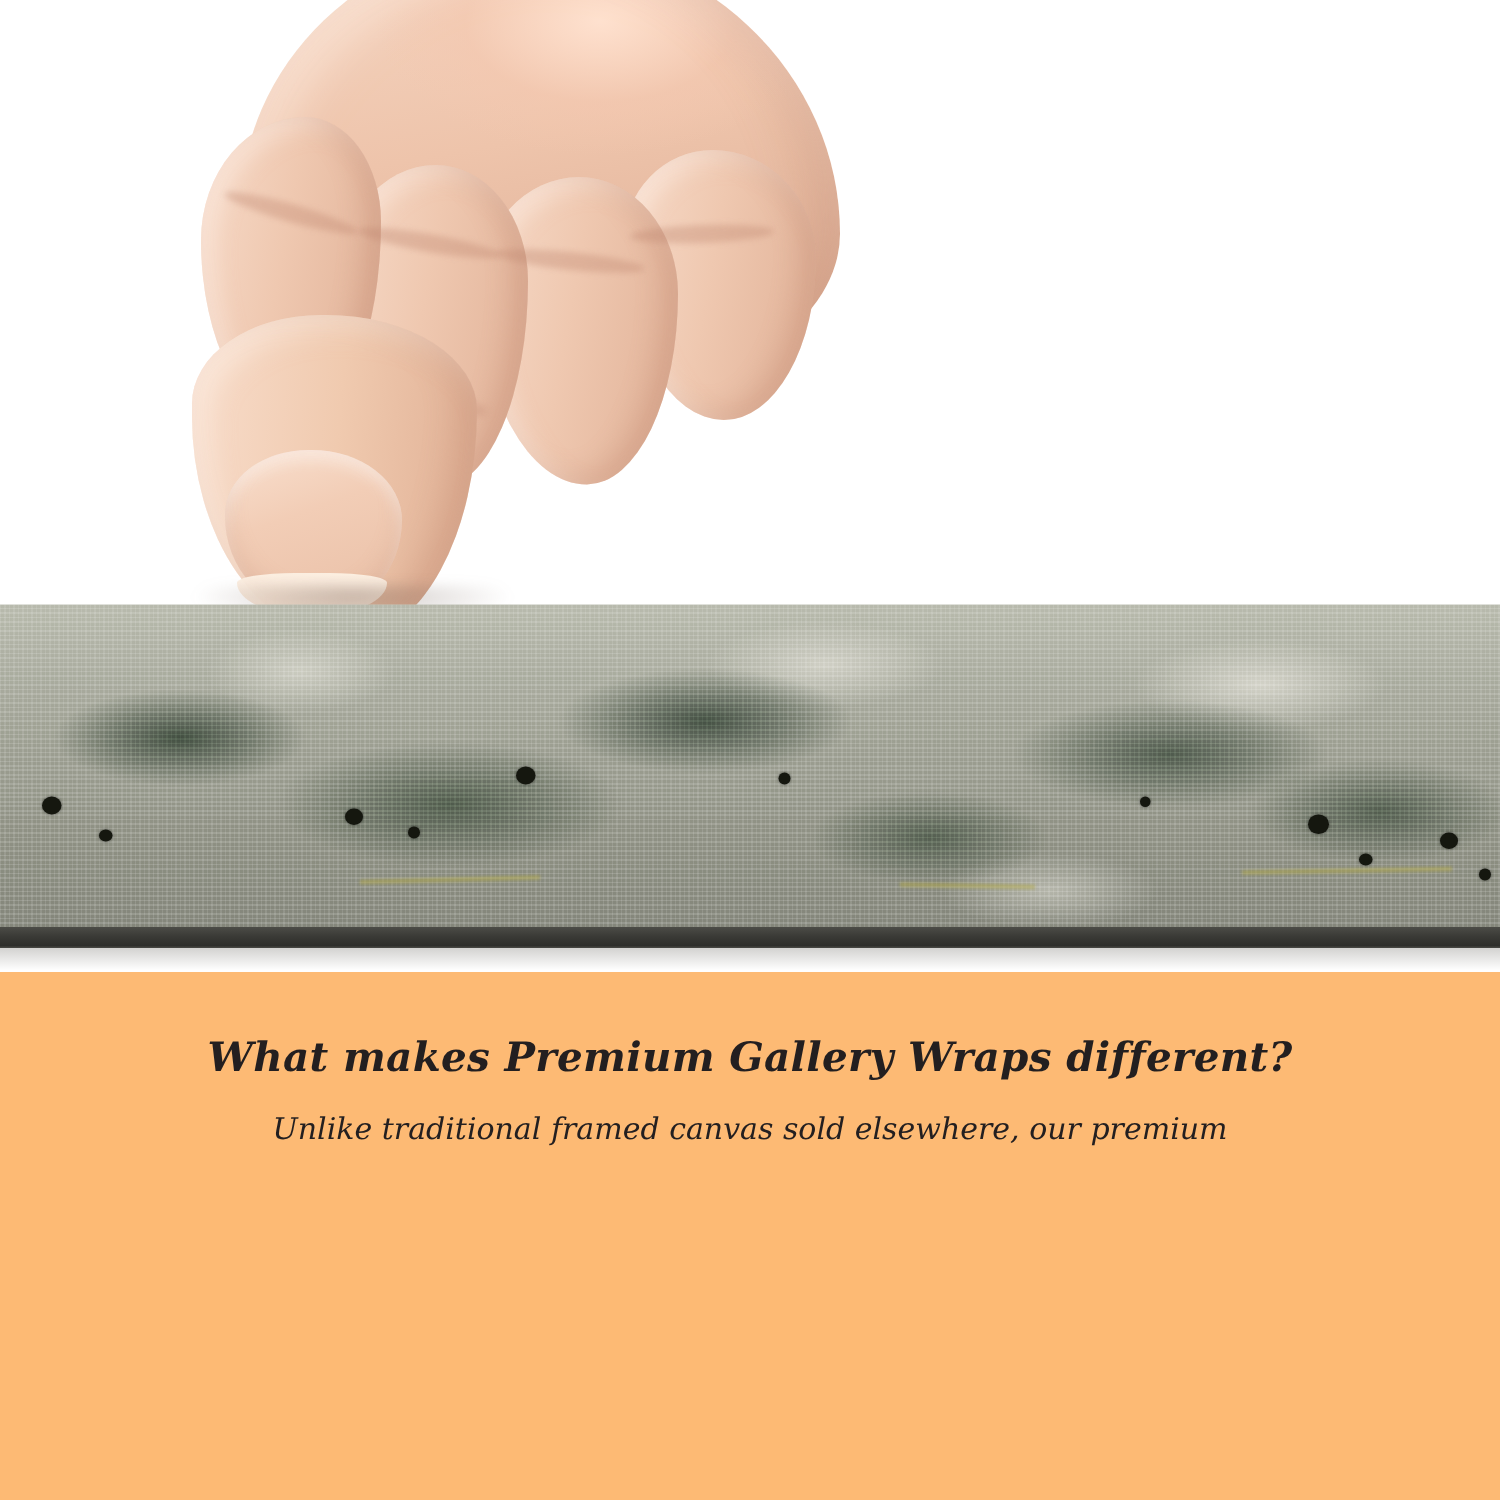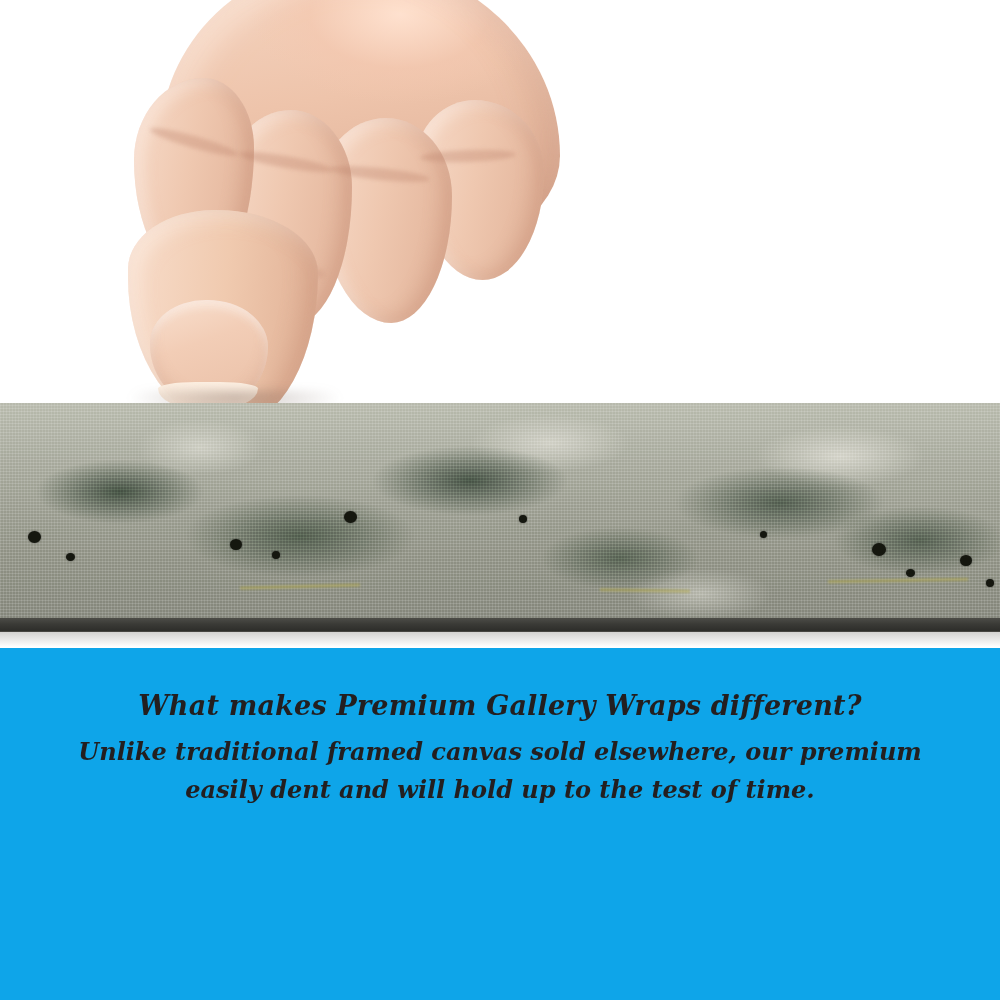--- a/index.html
+++ b/index.html
@@ -7,21 +7,21 @@
     padding: 0;
     background: #ffffff;
   }
   body {
     font-family: "DejaVu Sans", sans-serif;
   }
   .canvas {
     position: relative;
     width: 1000px;
     height: 1000px;
-    background: #0ea5e9;
+    background: #fdba74;
     overflow: hidden;
   }
 
   
   .photo-region {
     position: absolute;
     left: 0;
     top: 0;
     width: 1000px;
     height: 648px;
@@ -188,23 +188,23 @@
     font-family: "DejaVu Serif", serif;
     font-style: italic;
   }
   .caption-heading {
     font-size: 27px;
     font-weight: 700;
     letter-spacing: .2px;
     margin-bottom: 12px;
   }
   .caption-line {
-    font-size: 24px;
+    font-size: 20px;
     line-height: 38px;
-    font-weight: 700;
+    font-weight: 400;
   }
 </style>
 </head>
 <body>
 
 <div class="canvas">
 
   <div class="photo-region">
 
     <div class="hand">
@@ -245,16 +245,15 @@
       <div class="yellowline" style="left:828px; top:176px; width:140px; transform:rotate(-1deg);"></div>
     </div>
 
     <div class="strip-bottom-edge"></div>
     <div class="strip-bottom-shadow"></div>
   </div>
 
   <div class="caption">
     <div class="caption-heading">What makes Premium Gallery Wraps different?</div>
     <div class="caption-line">Unlike traditional framed canvas sold elsewhere, our premium</div>
-    <div class="caption-line">easily dent and will hold up to the test of time.</div>
   </div>
 
 </div>
 
 </body></html>

